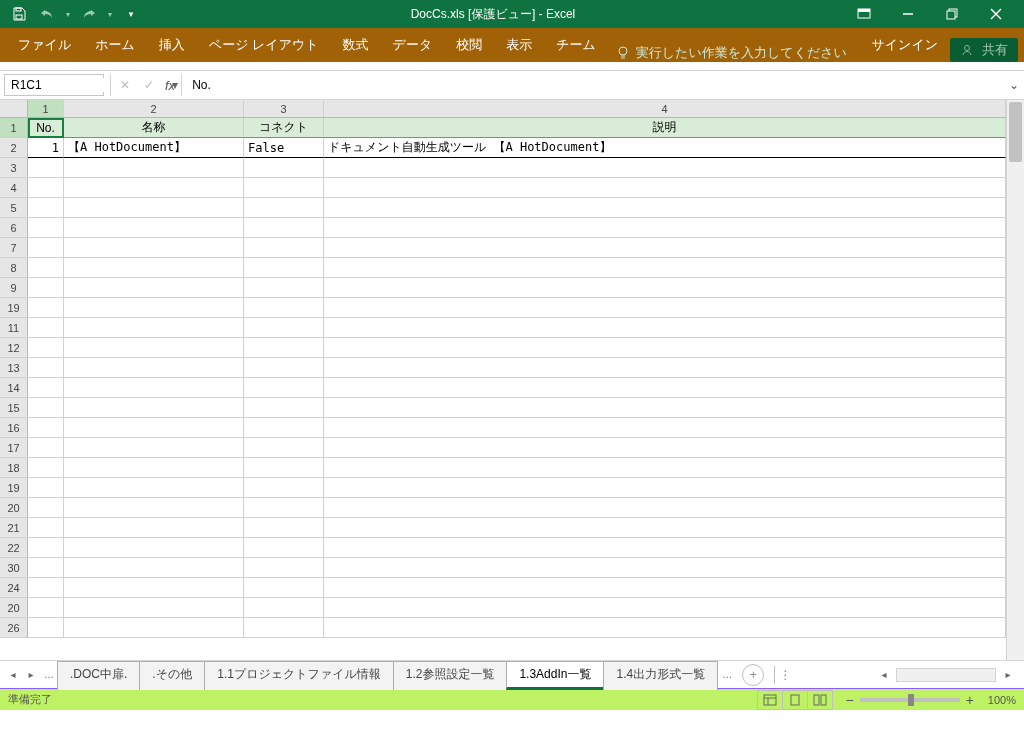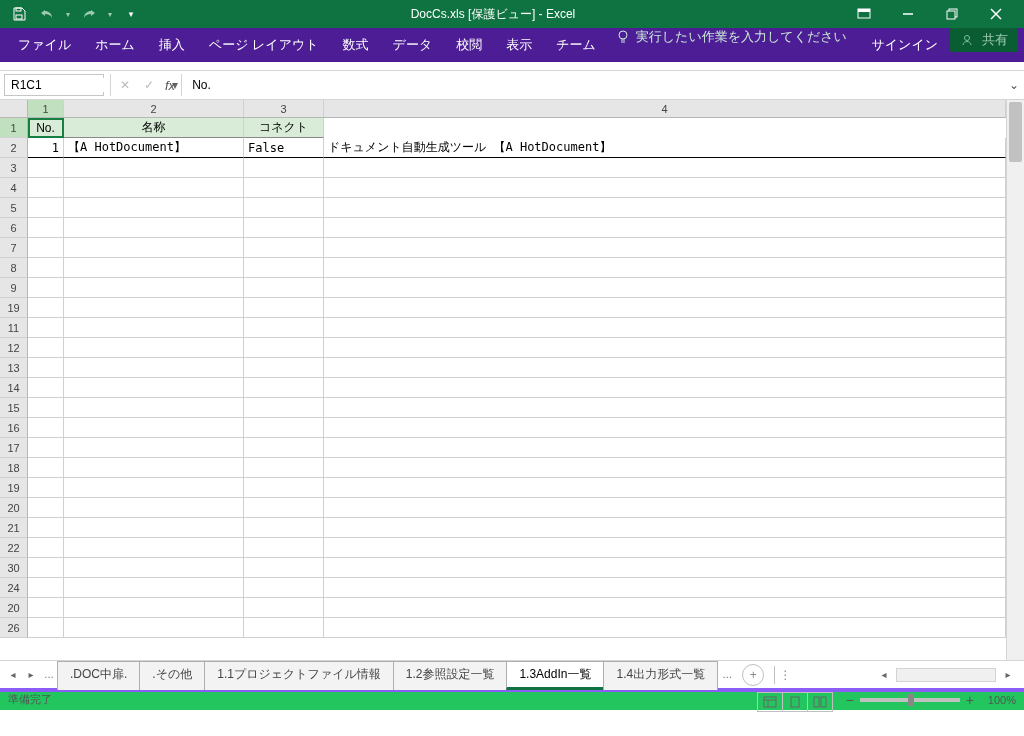--- a/index.html
+++ b/index.html
@@ -5,21 +5,21 @@
 * { margin: 0; padding: 0; box-sizing: border-box; font-family: "Meiryo UI", "Segoe UI", sans-serif; }
 body { width: 1024px; height: 736px; background: #fff; overflow: hidden; font-size: 12px; }
 
 .title-bar { background: #0e7340; height: 28px; display: flex; align-items: center; color: #fff; padding: 0 6px; }
 .title-bar .qat { display: flex; align-items: center; gap: 2px; }
 .title-bar .qat .btn { width: 26px; height: 24px; display: flex; align-items: center; justify-content: center; cursor: pointer; }
 .title-bar .title-text { flex: 1; text-align: center; font-size: 12px; }
 .title-bar .win-controls { display: flex; gap: 0; }
 .title-bar .win-controls .wc { width: 44px; height: 28px; display: flex; align-items: center; justify-content: center; cursor: pointer; }
 
-.ribbon-tabs { background: #4c1d95; height: 34px; display: flex; align-items: flex-start; padding: 0 6px 8px 6px; color: #fff; font-size: 13px; }
+.ribbon-tabs { background: #a16207; height: 34px; display: flex; align-items: flex-end; padding: 0 6px 0 6px; color: #fff; font-size: 13px; }
 .ribbon-tabs .tab { padding: 0 12px; height: 34px; display: flex; align-items: center; cursor: pointer; }
 .ribbon-tabs .spacer { flex: 1; }
 .ribbon-tabs .tellme { display:flex; align-items:center; gap:6px; color:#c9e9d8; padding:0 8px;}
 .share-btn { background: #0a5c33; height:24px; padding:0 10px; display:flex; align-items:center; gap:8px; border-radius:2px;}
 
 .blank-strip { height: 8px; background: #fff; }
 
 .formula-bar { height: 30px; display:flex; align-items:center; border-top:1px solid #d4d4d4; border-bottom:1px solid #d4d4d4; background:#fff;justify-content:space-between; }
 .name-box { width: 100px; border:1px solid #c6c6c6; margin:3px 4px; height:22px; display:flex; align-items:center; }
 .name-box input { flex:1; border:none; outline:none; padding:0 6px; font-size:12px;}
@@ -56,21 +56,21 @@
 .sheet-tabs { height:28px; border-top:1px solid #d4d4d4; display:flex; align-items:center; background:#fff; padding:0 4px; gap:0;}
 .st-nav { width:18px; height:18px; display:flex; align-items:center; justify-content:center; color:#666; cursor:pointer; font-size:10px;}
 .st-tab { padding: 4px 12px; border:1px solid #aeaeae; border-bottom:none; background:#fff; font-size:12px; cursor:pointer; margin-left:-1px; position:relative; top:1px;}
 .st-tab.active { background:#fff; border-bottom:3px solid #0e7340; font-weight:normal; }
 .st-tab.inactive { background:#f3f3f3; color:#444;}
 .st-add { width:22px; height:22px; border:1px solid #c0c0c0; border-radius:11px; display:flex; align-items:center; justify-content:center; margin:0 6px; color:#888; cursor:pointer;}
 .st-scroll { flex:1; display:flex; align-items:center; justify-content:flex-end; gap:4px; padding:0 4px;}
 .hs-btn { width:16px; height:16px; color:#666; display:flex; align-items:center; justify-content:center; font-size:10px; cursor:pointer;}
 .hs-track { width:100px; height:14px; background:#f0f0f0; border:1px solid #d4d4d4;}
 
-.status-bar { height:22px; background:#22c55e; border-top:4px solid #8b5cf6; display:flex; align-items:flex-start; padding:0 8px; font-size:11px; color:#555;}
+.status-bar { height:22px; background:#bef264; border-top:1px solid #8b5cf6; display:flex; align-items:center; padding:0 8px; font-size:11px; color:#555;}
 .status-bar .sb-left { flex:1;}
 .sb-views { display:flex; gap:0;}
 .sb-view { width:26px; height:20px; border:1px solid #c0c0c0; display:flex; align-items:center; justify-content:center; margin-left:-1px; cursor:pointer;}
 .sb-zoom { display:flex; align-items:center; gap:6px; margin-left:12px;}
 .zoom-track { width:100px; height:4px; background:#c0c0c0; position:relative;}
 .zoom-thumb { position:absolute; top:-4px; left:48px; width:6px; height:12px; background:#888;}
 svg { display:block; }
 </style>
 </head>
 <body>
@@ -183,20 +183,21 @@
       <div class="col-h c2">2</div>
       <div class="col-h c3">3</div>
       <div class="col-h c4">4</div>
     </div>
     <div class="rows" id="rows-container">
         <div class="row hdr-row">
           <div class="row-h sel">1</div>
           <div class="cell c1 active-cell">No.</div>
           <div class="cell c2">名称</div>
           <div class="cell c3">コネクト</div>
+          <div class="cell c4">説明</div>
         </div>
         <div class="row data-row">
           <div class="row-h">2</div>
           <div class="cell c1" style="justify-content: flex-end;">1</div>
           <div class="cell c2">【A HotDocument】</div>
           <div class="cell c3">False</div>
           <div class="cell c4">ドキュメント自動生成ツール 【A HotDocument】</div>
         </div>
         <div class="row">
           <div class="row-h">3</div>

